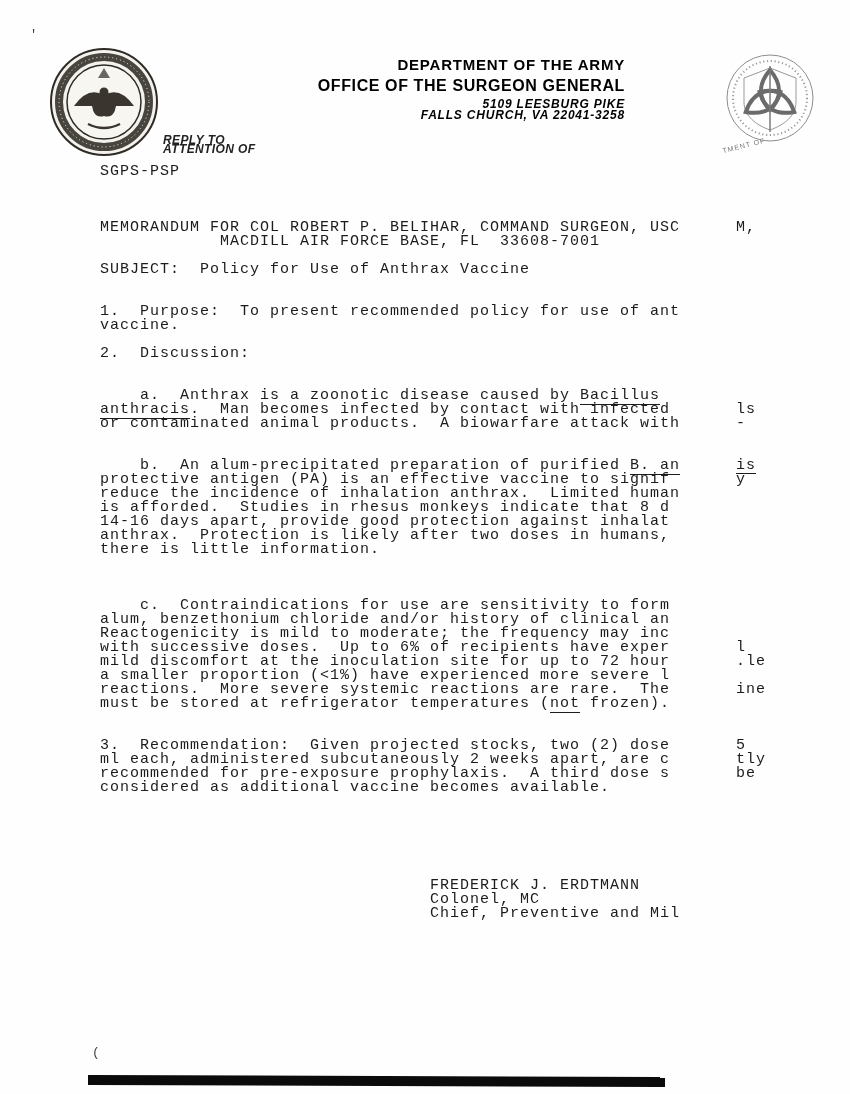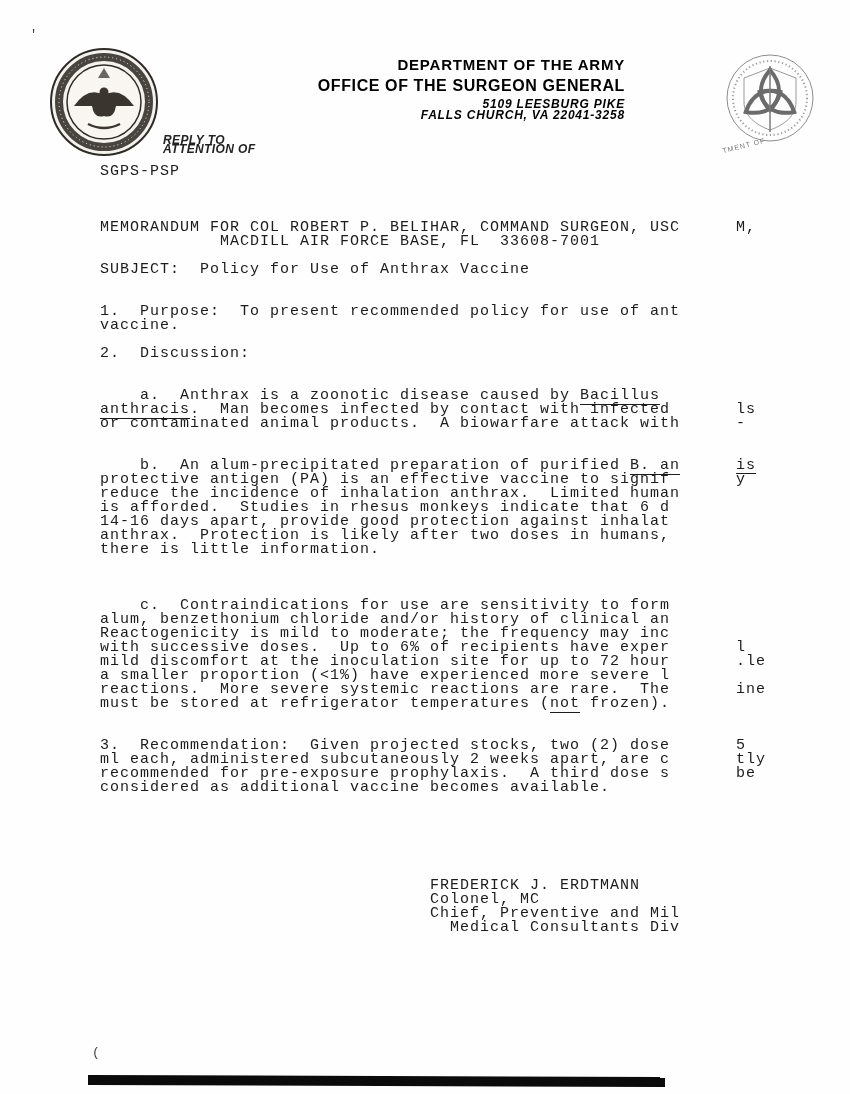--- a/index.html
+++ b/index.html
@@ -120,21 +120,21 @@
       <div class="line blank"></div>
       <div class="line blank"></div>
       <div class="line"><span>    a.  Anthrax is a zoonotic disease caused by </span><span class="u">Bacillus</span></div>
       <div class="line"><span class="u">anthracis</span><span>.  Man becomes infected by contact with infected</span><span class="frag">ls</span></div>
       <div class="line"><span>or contaminated animal products.  A biowarfare attack with</span><span class="frag">-</span></div>
       <div class="line blank"></div>
       <div class="line blank"></div>
       <div class="line"><span>    b.  An alum-precipitated preparation of purified </span><span class="u">B. an</span><span class="frag u">is</span></div>
       <div class="line"><span>protective antigen (PA) is an effective vaccine to signif</span><span class="frag">y</span></div>
       <div class="line"><span>reduce the incidence of inhalation anthrax.  Limited human</span></div>
-      <div class="line"><span>is afforded.  Studies in rhesus monkeys indicate that 6 d</span></div>
+      <div class="line"><span>is afforded.  Studies in rhesus monkeys indicate that 8 d</span></div>
       <div class="line"><span>14-16 days apart, provide good protection against inhalat</span></div>
       <div class="line"><span>anthrax.  Protection is likely after two doses in humans,</span></div>
       <div class="line"><span>there is little information.</span></div>
       <div class="line blank"></div>
       <div class="line blank"></div>
       <div class="line blank"></div>
       <div class="line"><span>    c.  Contraindications for use are sensitivity to form</span></div>
       <div class="line"><span>alum, benzethonium chloride and/or history of clinical an</span></div>
       <div class="line"><span>Reactogenicity is mild to moderate; the frequency may inc</span></div>
       <div class="line"><span>with successive doses.  Up to 6% of recipients have exper</span><span class="frag">l</span></div>
@@ -150,20 +150,19 @@
       <div class="line"><span>considered as additional vaccine becomes available.</span></div>
       <div class="line blank"></div>
       <div class="line blank"></div>
       <div class="line blank"></div>
       <div class="line blank"></div>
       <div class="line blank"></div>
       <div class="line blank"></div>
       <div class="line"><span>                                 FREDERICK J. ERDTMANN</span></div>
       <div class="line"><span>                                 Colonel, MC</span></div>
       <div class="line"><span>                                 Chief, Preventive and Mil</span></div>
-      <div class="line"><span>                                   Medical Consultants Div</span></div>
     </div>
 
   <div class="bottom-left-mark">(</div>
   <div class="scan-bar"></div>
   <div class="scan-bar-tip"></div>
 
 </div>
 
 </body></html>

